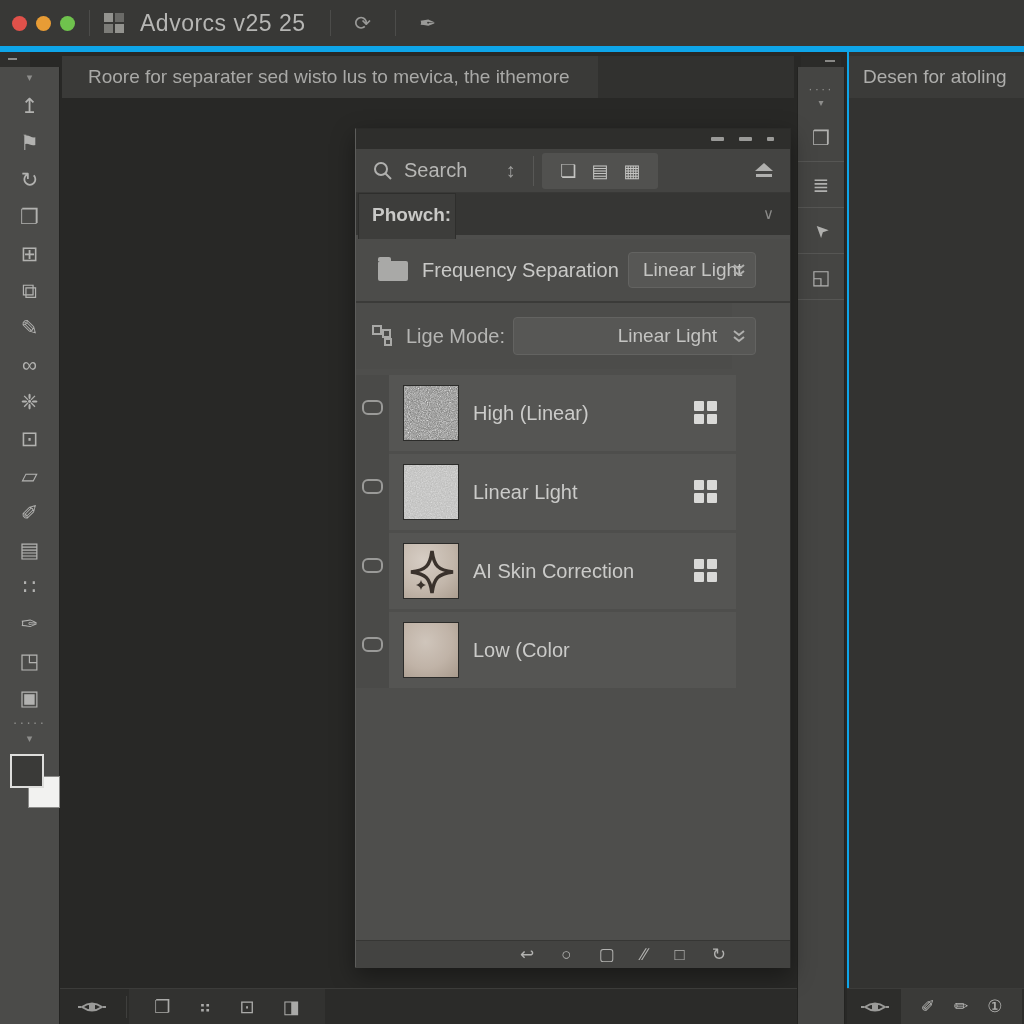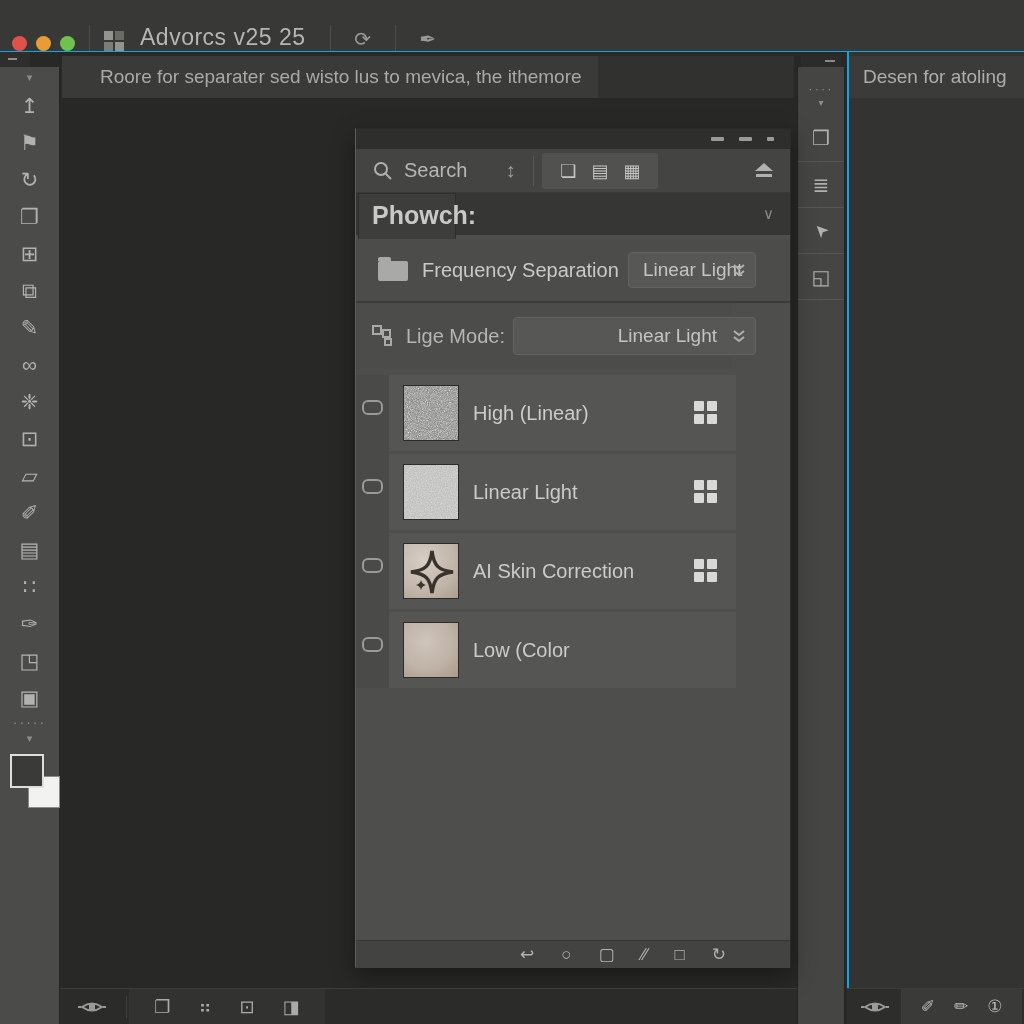--- a/index.html
+++ b/index.html
@@ -1,21 +1,21 @@
 <!DOCTYPE html>
 <html><head>
 <meta charset="utf-8">
 <style>
   * { margin:0; padding:0; box-sizing:border-box; }
   html,body { background:#1d1d1b; }
   body { font-family:"Liberation Sans", sans-serif; }
   #app { position:relative; width:1024px; height:1024px; background:#282826; overflow:hidden; }
 
   
-  .titlebar { position:absolute; left:0; top:0; width:1024px; height:52px; background:#383836; border-bottom:1px solid #0ea5e9; display:flex; align-items:flex-end; }
+  .titlebar { position:absolute; left:0; top:0; width:1024px; height:52px; background:#383836; border-bottom:6px solid #0ea5e9; display:flex; align-items:center; }
   .lights { display:flex; gap:9px; margin-left:12px; }
   .light { width:15px; height:15px; border-radius:50%; }
   .tb-sep { width:1px; height:26px; background:#4c4c4a; margin:0 14px; }
   .apps-grid { width:20px; height:20px; display:grid; grid-template-columns:9px 9px; grid-template-rows:9px 9px; gap:2px; }
   .apps-grid span { background:#93938f; }
   .apps-grid span:nth-child(2){ opacity:.55; } .apps-grid span:nth-child(3){ opacity:.75; }
   .tb-title { color:#b6b6b4; font-size:23px; margin:0 10px 0 16px; letter-spacing:.5px; white-space:nowrap; }
   .tb-icon { color:#9a9a98; font-size:20px; width:36px; text-align:center; }
 
   
@@ -24,21 +24,21 @@
   .toolbar { position:absolute; left:0; top:67px; width:60px; height:957px; background:#4b4b49; border-right:1px solid #232321; }
   .toolbar .collapse { display:block; text-align:center; color:#8d8d8b; font-size:11px; height:20px; line-height:20px; }
   .tool { height:37px; display:flex; align-items:center; justify-content:center; color:#b2b2b0; font-size:21px; cursor:default; }
   .tool-dots { text-align:center; color:#8d8d8b; font-size:14px; letter-spacing:2px; height:16px; line-height:12px; }
   .tool-collapse2 { text-align:center; color:#8d8d8b; font-size:11px; height:14px; line-height:12px; }
   .swatches { position:relative; width:56px; height:62px; margin:6px 0 0 6px; }
   .swatch-bg { position:absolute; left:22px; top:24px; width:32px; height:32px; background:#f2f2f0; border:1px solid #8a8a88; }
   .swatch-fg { position:absolute; left:4px; top:2px; width:34px; height:34px; background:#3a3a38; border:2px solid #dededc; }
 
   
-  .menubar { position:absolute; left:62px; top:56px; width:536px; height:42px; background:#3a3a38; color:#a9a9a7; font-size:19px; line-height:42px; padding-left:38px; white-space:nowrap; overflow:hidden; }
+  .menubar { position:absolute; left:62px; top:56px; width:536px; height:42px; background:#3a3a38; color:#a9a9a7; font-size:19px; line-height:42px; padding-left:26px; white-space:nowrap; overflow:hidden; }
   .menubar-ext { position:absolute; left:598px; top:56px; width:196px; height:42px; background:#31312f; }
 
   
   .strip-minitab { position:absolute; left:801px; top:56px; width:40px; height:11px; background:#2b2b29; }
   .strip-minitab i { display:block; width:10px; height:2px; background:#88888 6; background:#888886; margin:4px 0 0 24px; }
   .right-strip { position:absolute; left:797px; top:67px; width:48px; height:957px; background:#454543; border-left:1px solid #232321; border-right:1px solid #232321; }
   .strip-dots { text-align:center; color:#8d8d8b; font-size:13px; letter-spacing:2px; padding-top:14px; height:30px; }
   .strip-collapse { text-align:center; color:#8d8d8b; font-size:10px; height:18px; }
   .strip-buttons { }
   .sbtn { height:46px; display:flex; align-items:center; justify-content:center; color:#b0b0ae; font-size:20px; }
@@ -58,21 +58,21 @@
   .p-dashes i:last-child { width:7px; }
 
   .p-searchrow { position:absolute; left:0; top:20px; width:434px; height:44px; background:#444442; border-bottom:1px solid #39 3937; border-bottom:1px solid #393937; display:flex; align-items:center; }
   .search-label { color:#b7b7b5; font-size:20px; margin-left:10px; }
   .move-glyph { color:#9e9e9c; font-size:20px; margin-left:38px; }
   .sr-divider { width:1px; height:30px; background:#585856; margin-left:18px; }
   .hdr-iconblock { margin-left:8px; width:116px; height:36px; background:#51514f; border-radius:3px; display:flex; align-items:center; justify-content:center; gap:15px; color:#c4c4c2; font-size:18px; }
   .eject { margin-left:auto; margin-right:14px; }
 
   .p-tabrow { position:absolute; left:0; top:64px; width:434px; height:42px; background:#363634; }
-  .p-tab { position:absolute; left:2px; top:0; width:98px; height:46px; background:#3d3d3b; border:1px solid #2e2e2c; border-bottom:none; z-index:2; color:#c9c9c7; font-size:25px; font-weight:bold; line-height:42px; padding-left:13px; }
+  .p-tab { position:absolute; left:2px; top:0; width:98px; height:46px; background:#3d3d3b; border:1px solid #2e2e2c; border-bottom:none; z-index:2; color:#c9c9c7; font-size:19px; font-weight:bold; line-height:42px; padding-left:13px; }
   .p-tab-chevron { position:absolute; right:16px; top:0; line-height:42px; color:#8a8a88; font-size:15px; }
 
   .p-freqrow { position:absolute; left:0; top:110px; width:434px; height:62px; background:#4c4c4a; }
   .folder { position:absolute; left:22px; top:22px; width:30px; height:20px; background:#a9a9a7; border-radius:2px; }
   .folder::before { content:""; position:absolute; left:0; top:-4px; width:13px; height:4px; background:#a9a9a7; border-radius:2px 2px 0 0; }
   .freq-label { position:absolute; left:66px; top:0; line-height:62px; color:#c9c9c7; font-size:20px; }
   .dropdown { position:absolute; height:36px; background:#575755; border:1px solid #636361; border-radius:4px; color:#c4c4c2; font-size:19px; }
   .dd-freq { left:272px; top:13px; width:128px; }
   .dd-freq .dd-text { position:absolute; left:14px; line-height:34px; }
   .dd-chev { position:absolute; right:8px; top:10px; }

